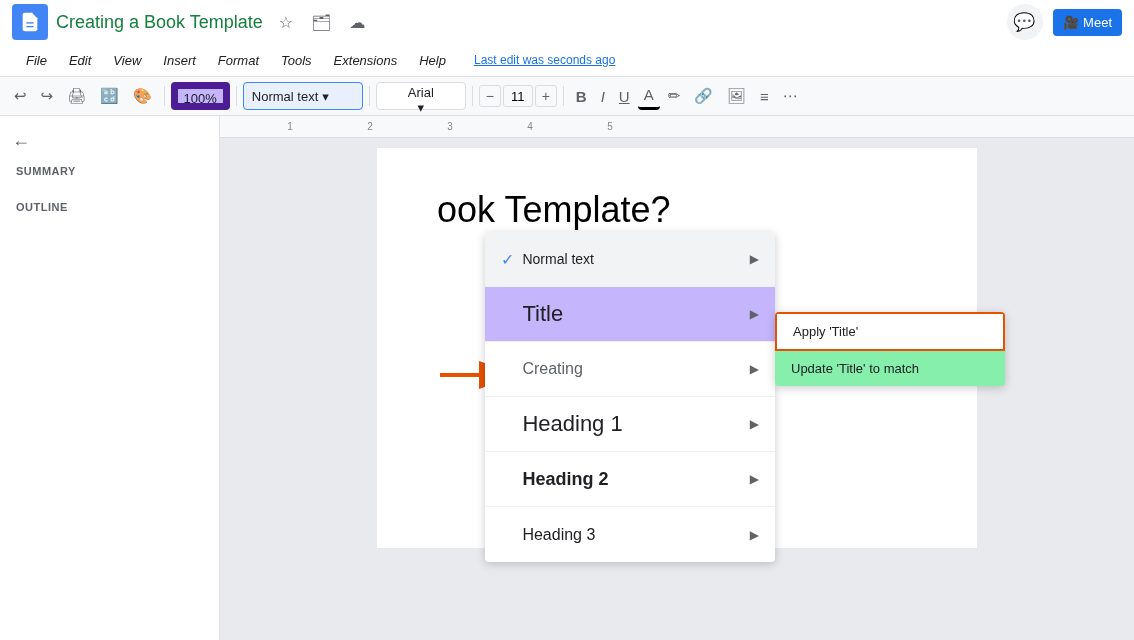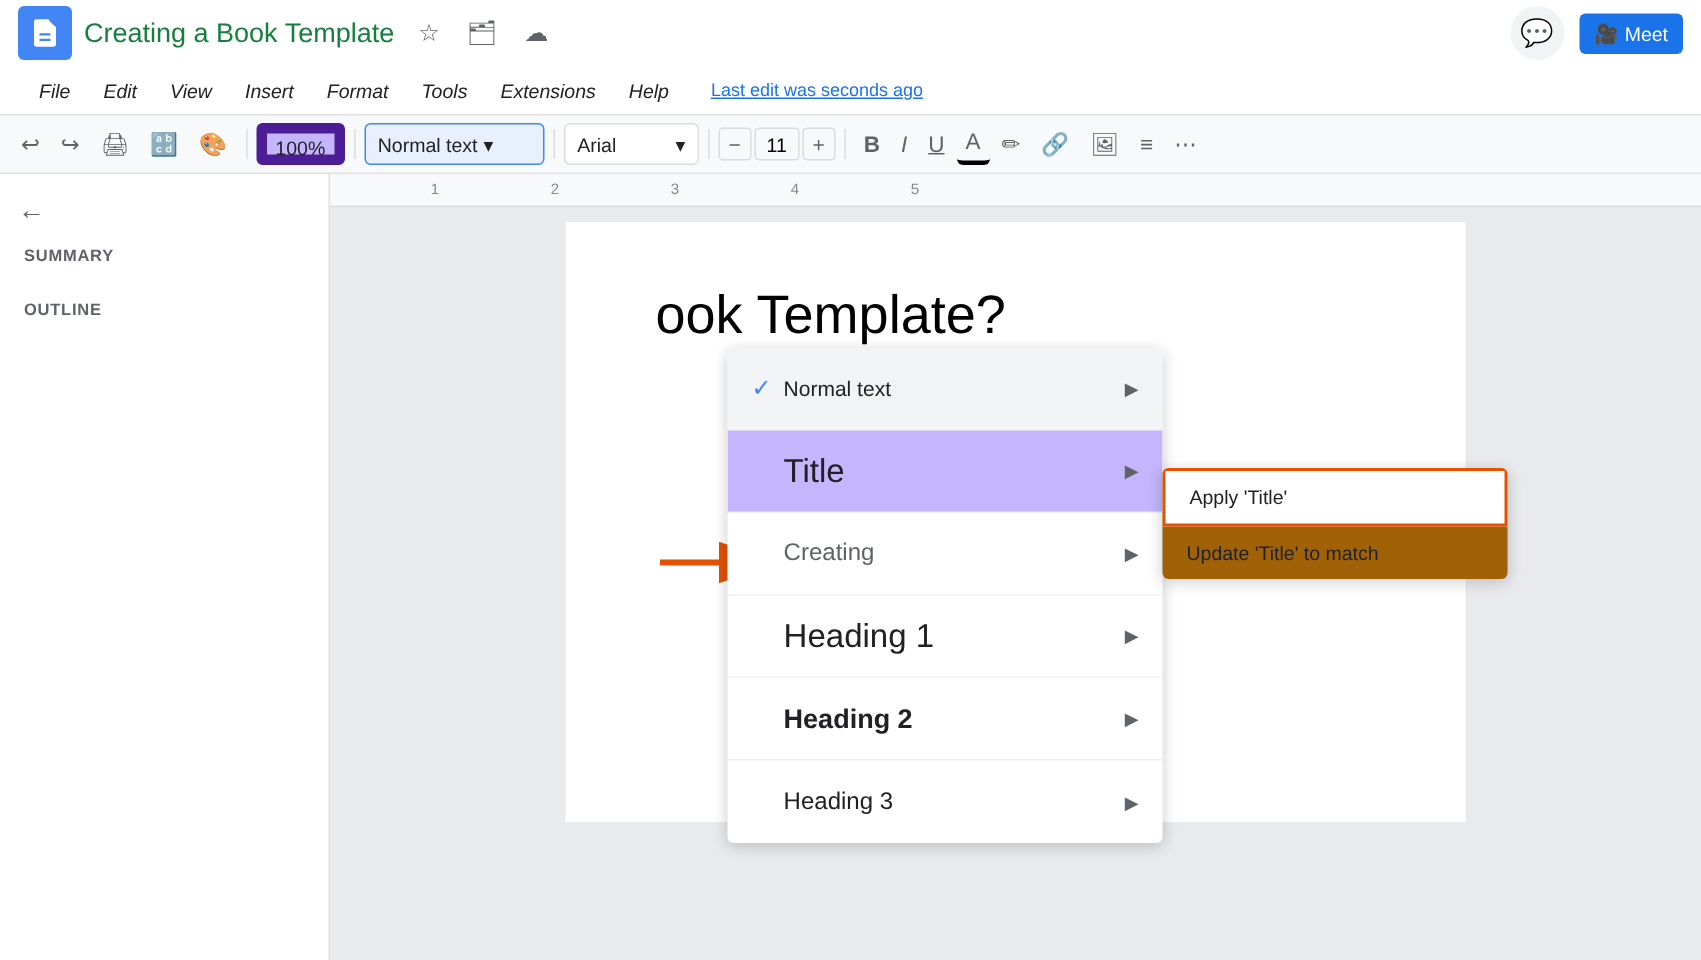--- a/index.html
+++ b/index.html
@@ -135,21 +135,21 @@
     .font-select {
       padding: 2px 8px;
       border: 1px solid #dadce0;
       border-radius: 4px;
       font-size: 13px;
       color: #202124;
       background: #fff;
       cursor: pointer;
       height: 28px;
       min-width: 90px;
-      display: flex; align-items: center; justify-content: space-between;
+      display: flex; align-items: center; justify-content: space-between; flex-direction: column;
     }
     .font-size-area {
       display: flex; align-items: center; gap: 2px;
     }
     .font-size-btn {
       width: 22px; height: 22px;
       border: 1px solid #dadce0;
       border-radius: 3px;
       display: flex; align-items: center; justify-content: center;
       cursor: pointer;
@@ -270,21 +270,21 @@
     .checkmark { color: #4285f4; font-size: 16px; margin-right: 8px; }
     .item-label { flex: 1; }
     .item-arrow { color: #5f6368; font-size: 12px; }
 
     
     .submenu {
       position: absolute;
       left: 555px;
       top: 196px;
       width: 230px;
-      background: #a16207;
+      background: #86efac;
       box-shadow: 0 2px 10px rgba(0,0,0,0.2);
       border-radius: 4px;
       z-index: 300;
       overflow: hidden;
     }
     .submenu-item {
       padding: 10px 16px;
       font-size: 13px;
       color: #202124;
       cursor: pointer;

